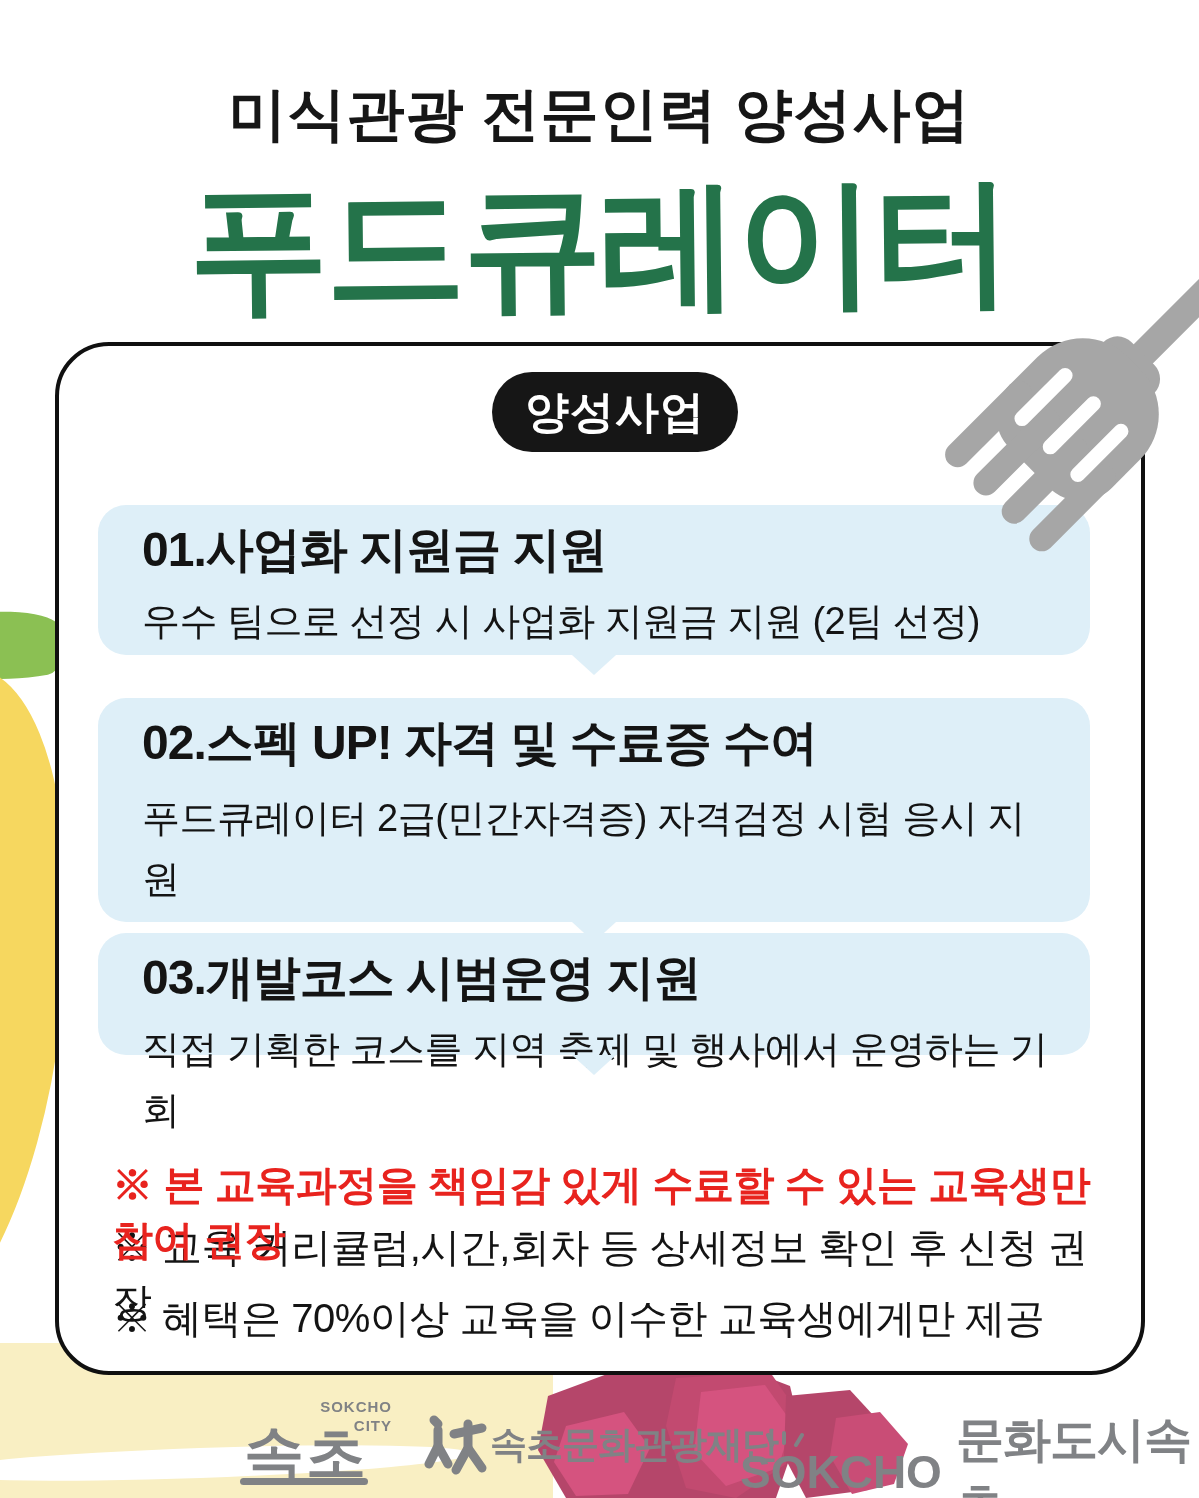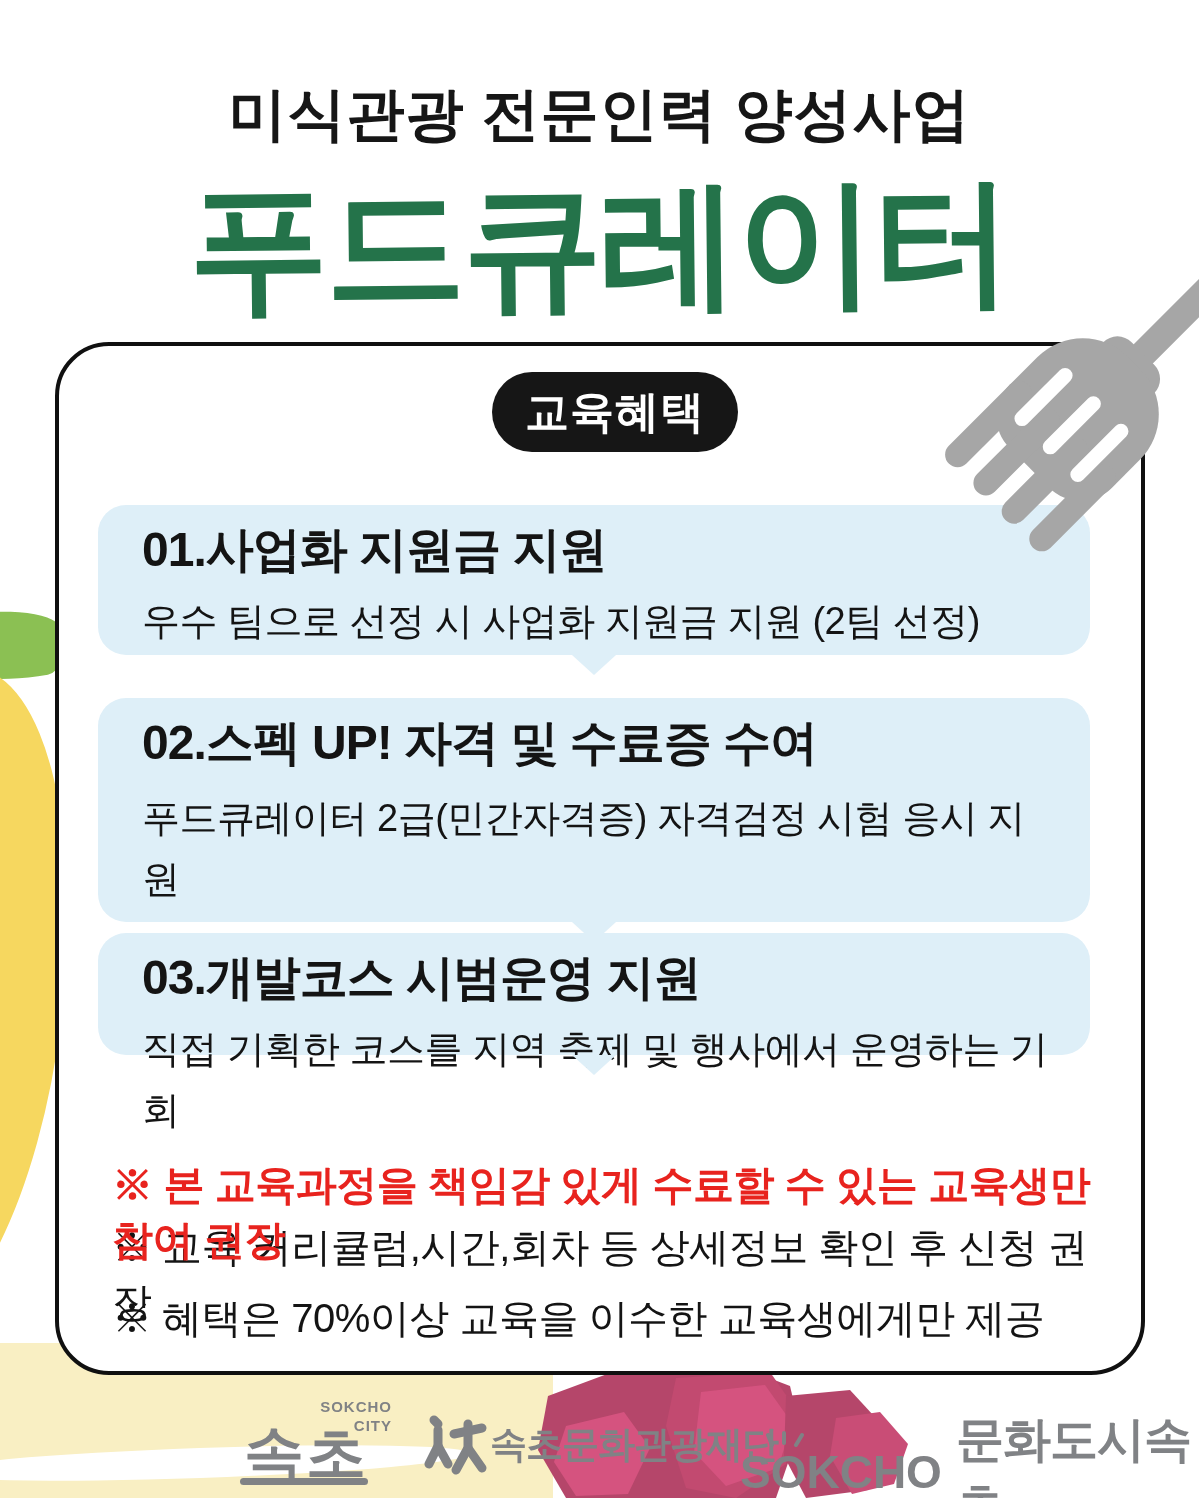--- a/index.html
+++ b/index.html
@@ -147,21 +147,21 @@
     <polygon points="248,28 312,22 347,60 330,122 268,130 246,88" fill="#b5466a"></polygon>
     <polygon points="28,58 86,44 112,80 90,126 38,128 16,94" fill="#d5537f"></polygon>
     <polygon points="298,50 342,44 370,76 356,116 314,126 292,88" fill="#c94d76"></polygon>
   </svg>
 
   <div class="eyebrow">미식관광 전문인력 양성사업</div>
   <div class="main-title">푸드큐레이터</div>
 
   <div class="card">
 
-    <div class="badge">교육혜택</div>
+    <div class="badge">양성사업</div>
 
     <div class="benefit b1">
       <h2>01.사업화 지원금 지원</h2>
       <p>우수 팀으로 선정 시 사업화 지원금 지원 (2팀 선정)</p>
       <span class="tip"></span>
     </div>
 
     <div class="benefit b2">
       <h2>02.스펙 UP! 자격 및 수료증 수여</h2>
       <p>푸드큐레이터 2급(민간자격증) 자격검정 시험 응시 지원</p>

